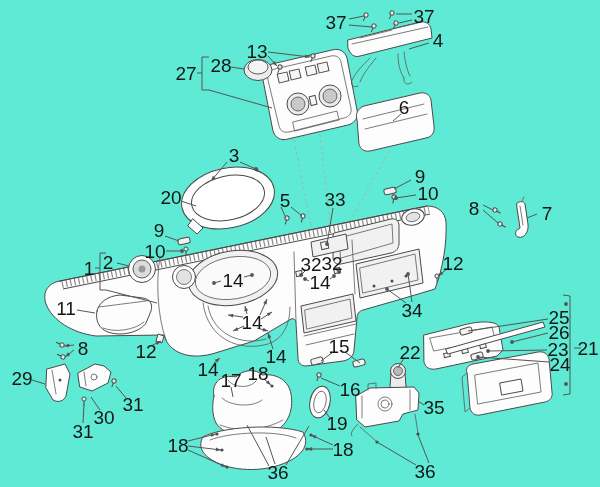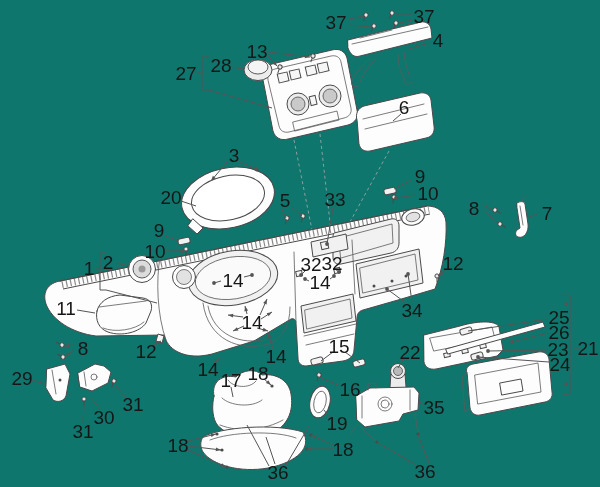--- a/index.html
+++ b/index.html
@@ -1,17 +1,17 @@
 <!DOCTYPE html>
 <html><head>
 <meta charset="utf-8">
 <style>
   html,body{margin:0;padding:0;background:#ffffff;}
   body{font-family:"Liberation Sans",sans-serif;}
-  .stage{position:relative;width:600px;height:487px;background:#0f766e;overflow:hidden;}
+  .stage{position:relative;width:600px;height:487px;background:#5eead4;overflow:hidden;}
   svg{display:block;}
   svg text{font-family:"Liberation Sans","DejaVu Sans",sans-serif;fill:#161616;}
   .part{stroke:#4a4a4a;stroke-width:1;fill:#fdfdfd;stroke-linejoin:round;stroke-linecap:round;}
   .part-shade{stroke:#4a4a4a;stroke-width:1;fill:#ececec;stroke-linejoin:round;}
   .detail{stroke:#5a5a5a;stroke-width:.8;fill:none;stroke-linecap:round;}
   .opening{stroke:#4a4a4a;stroke-width:1;fill:#f1f1f1;stroke-linejoin:round;}
   .construct{stroke:#aaaaaa;stroke-width:.8;fill:none;stroke-dasharray:3 3;}
   .hw{stroke:#4a4a4a;stroke-width:1;fill:#f6f6f6;}
 </style>
 </head>

